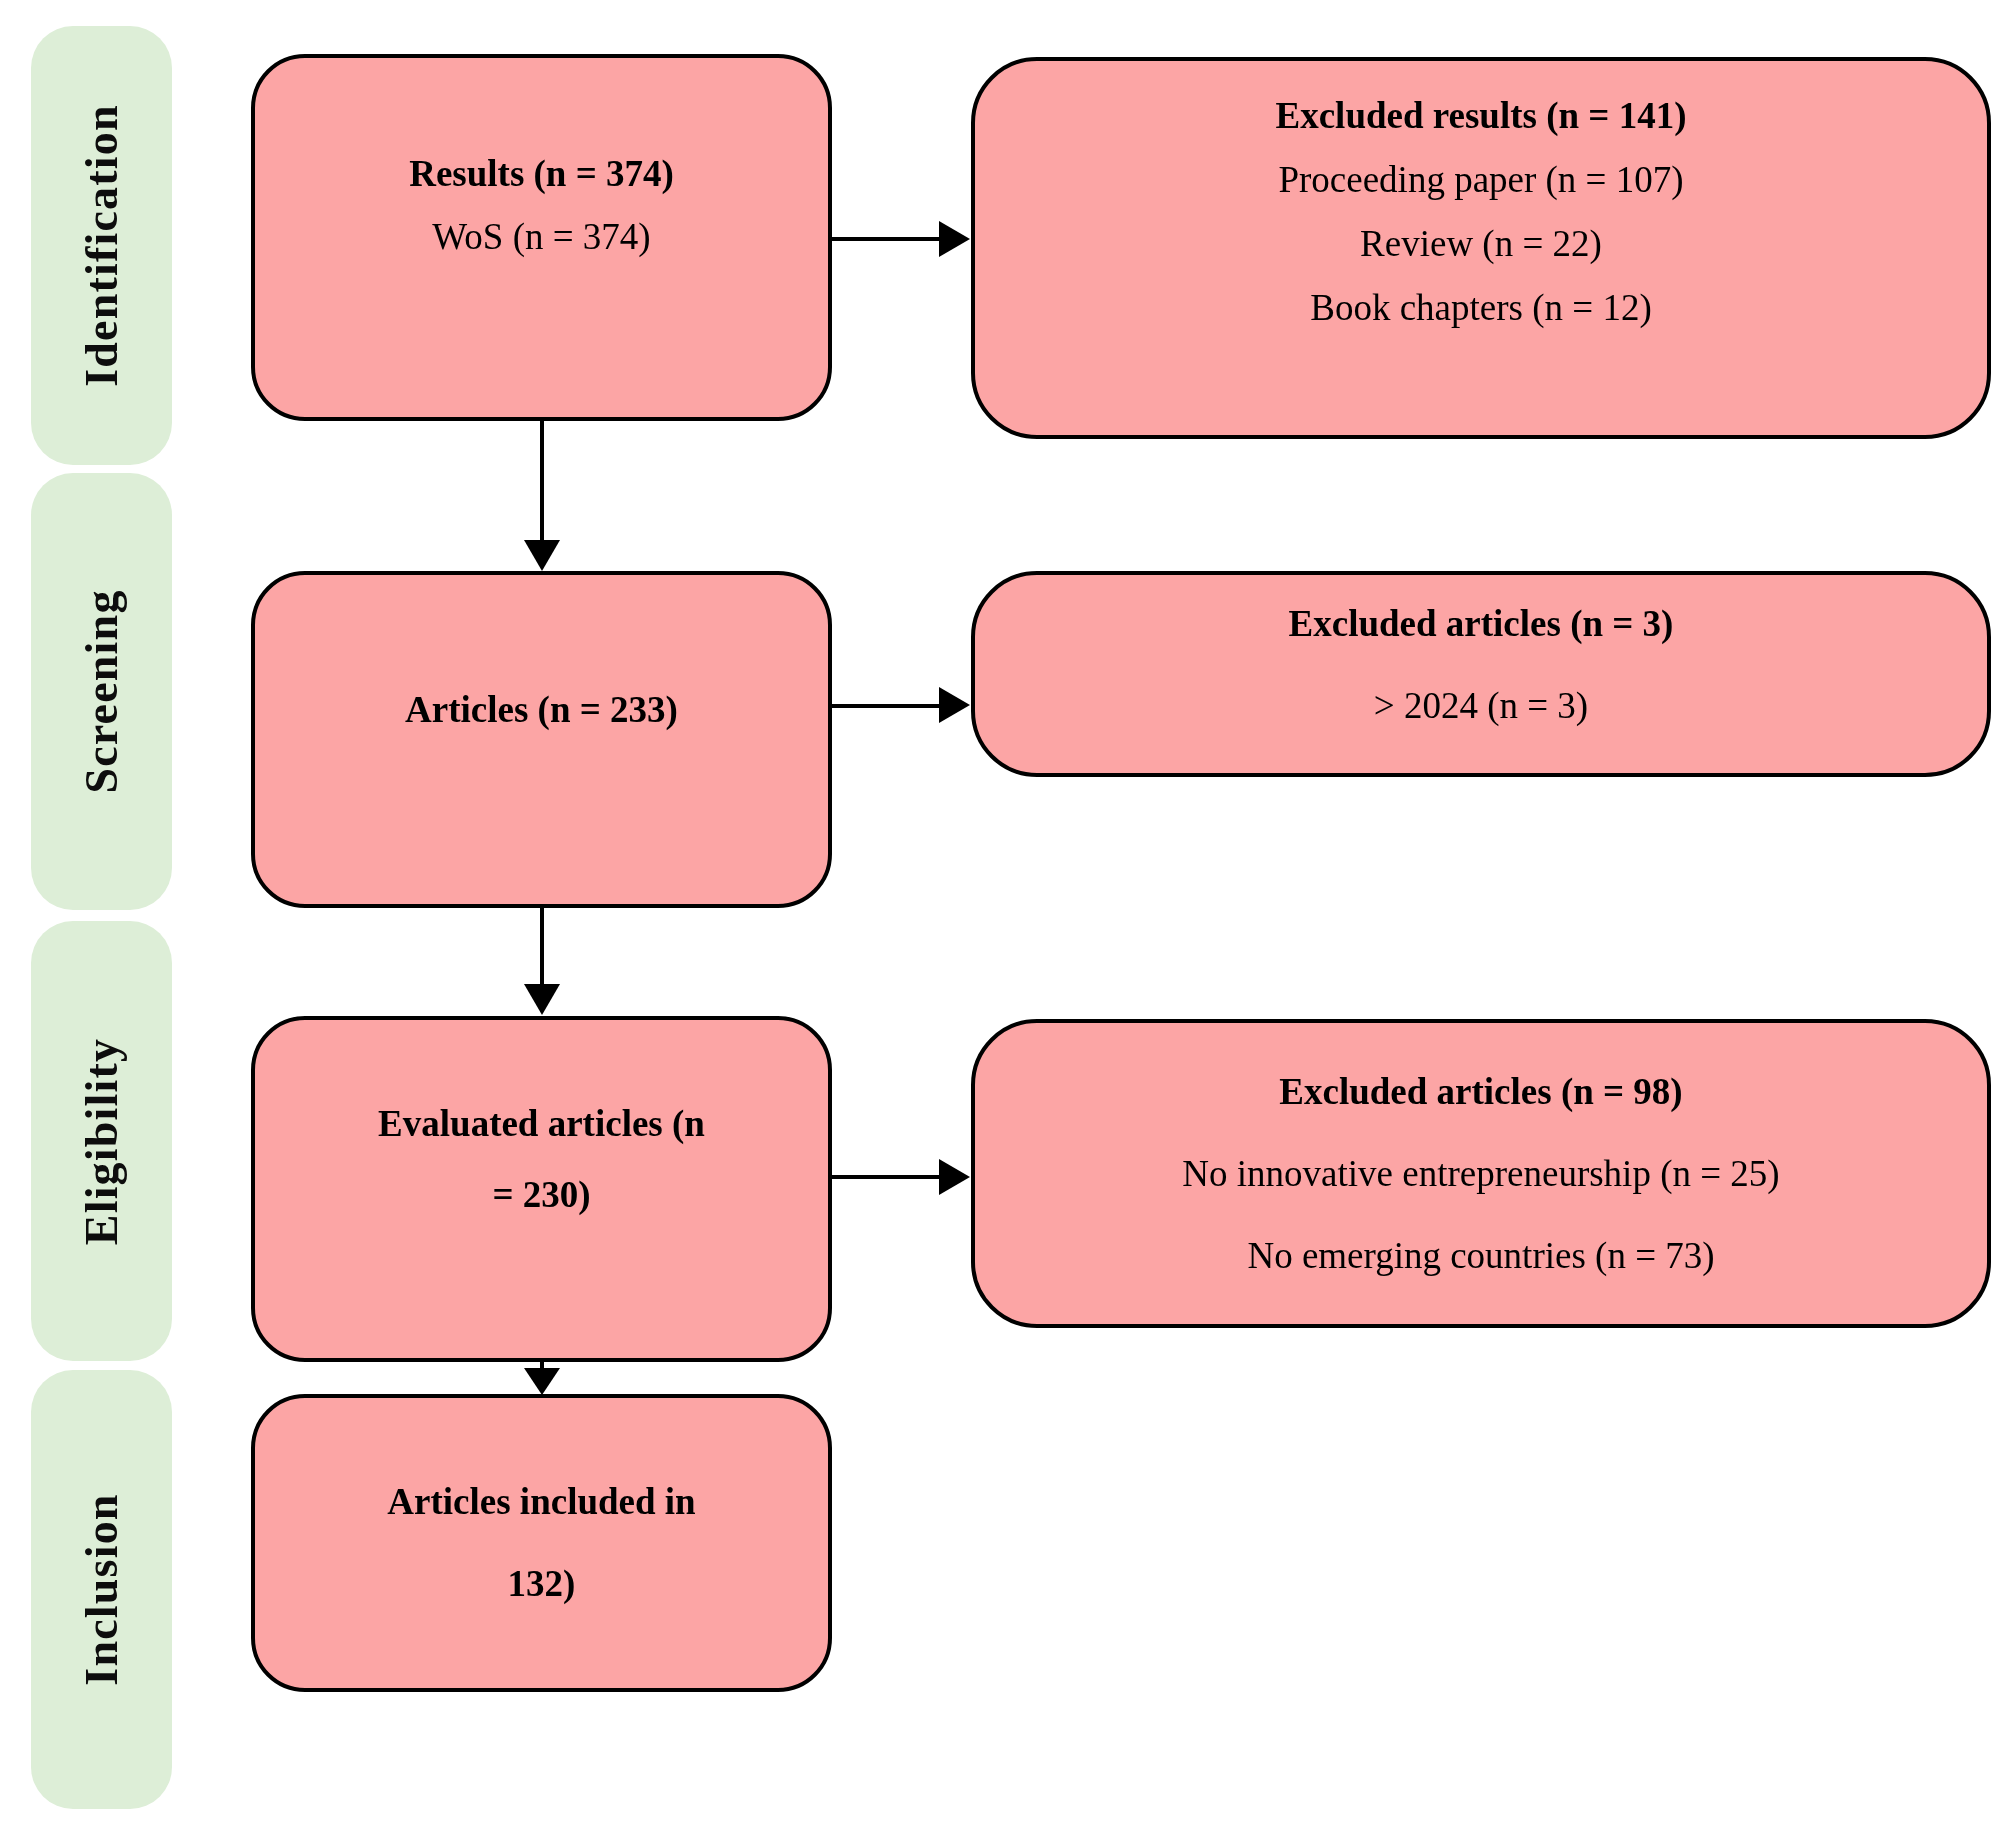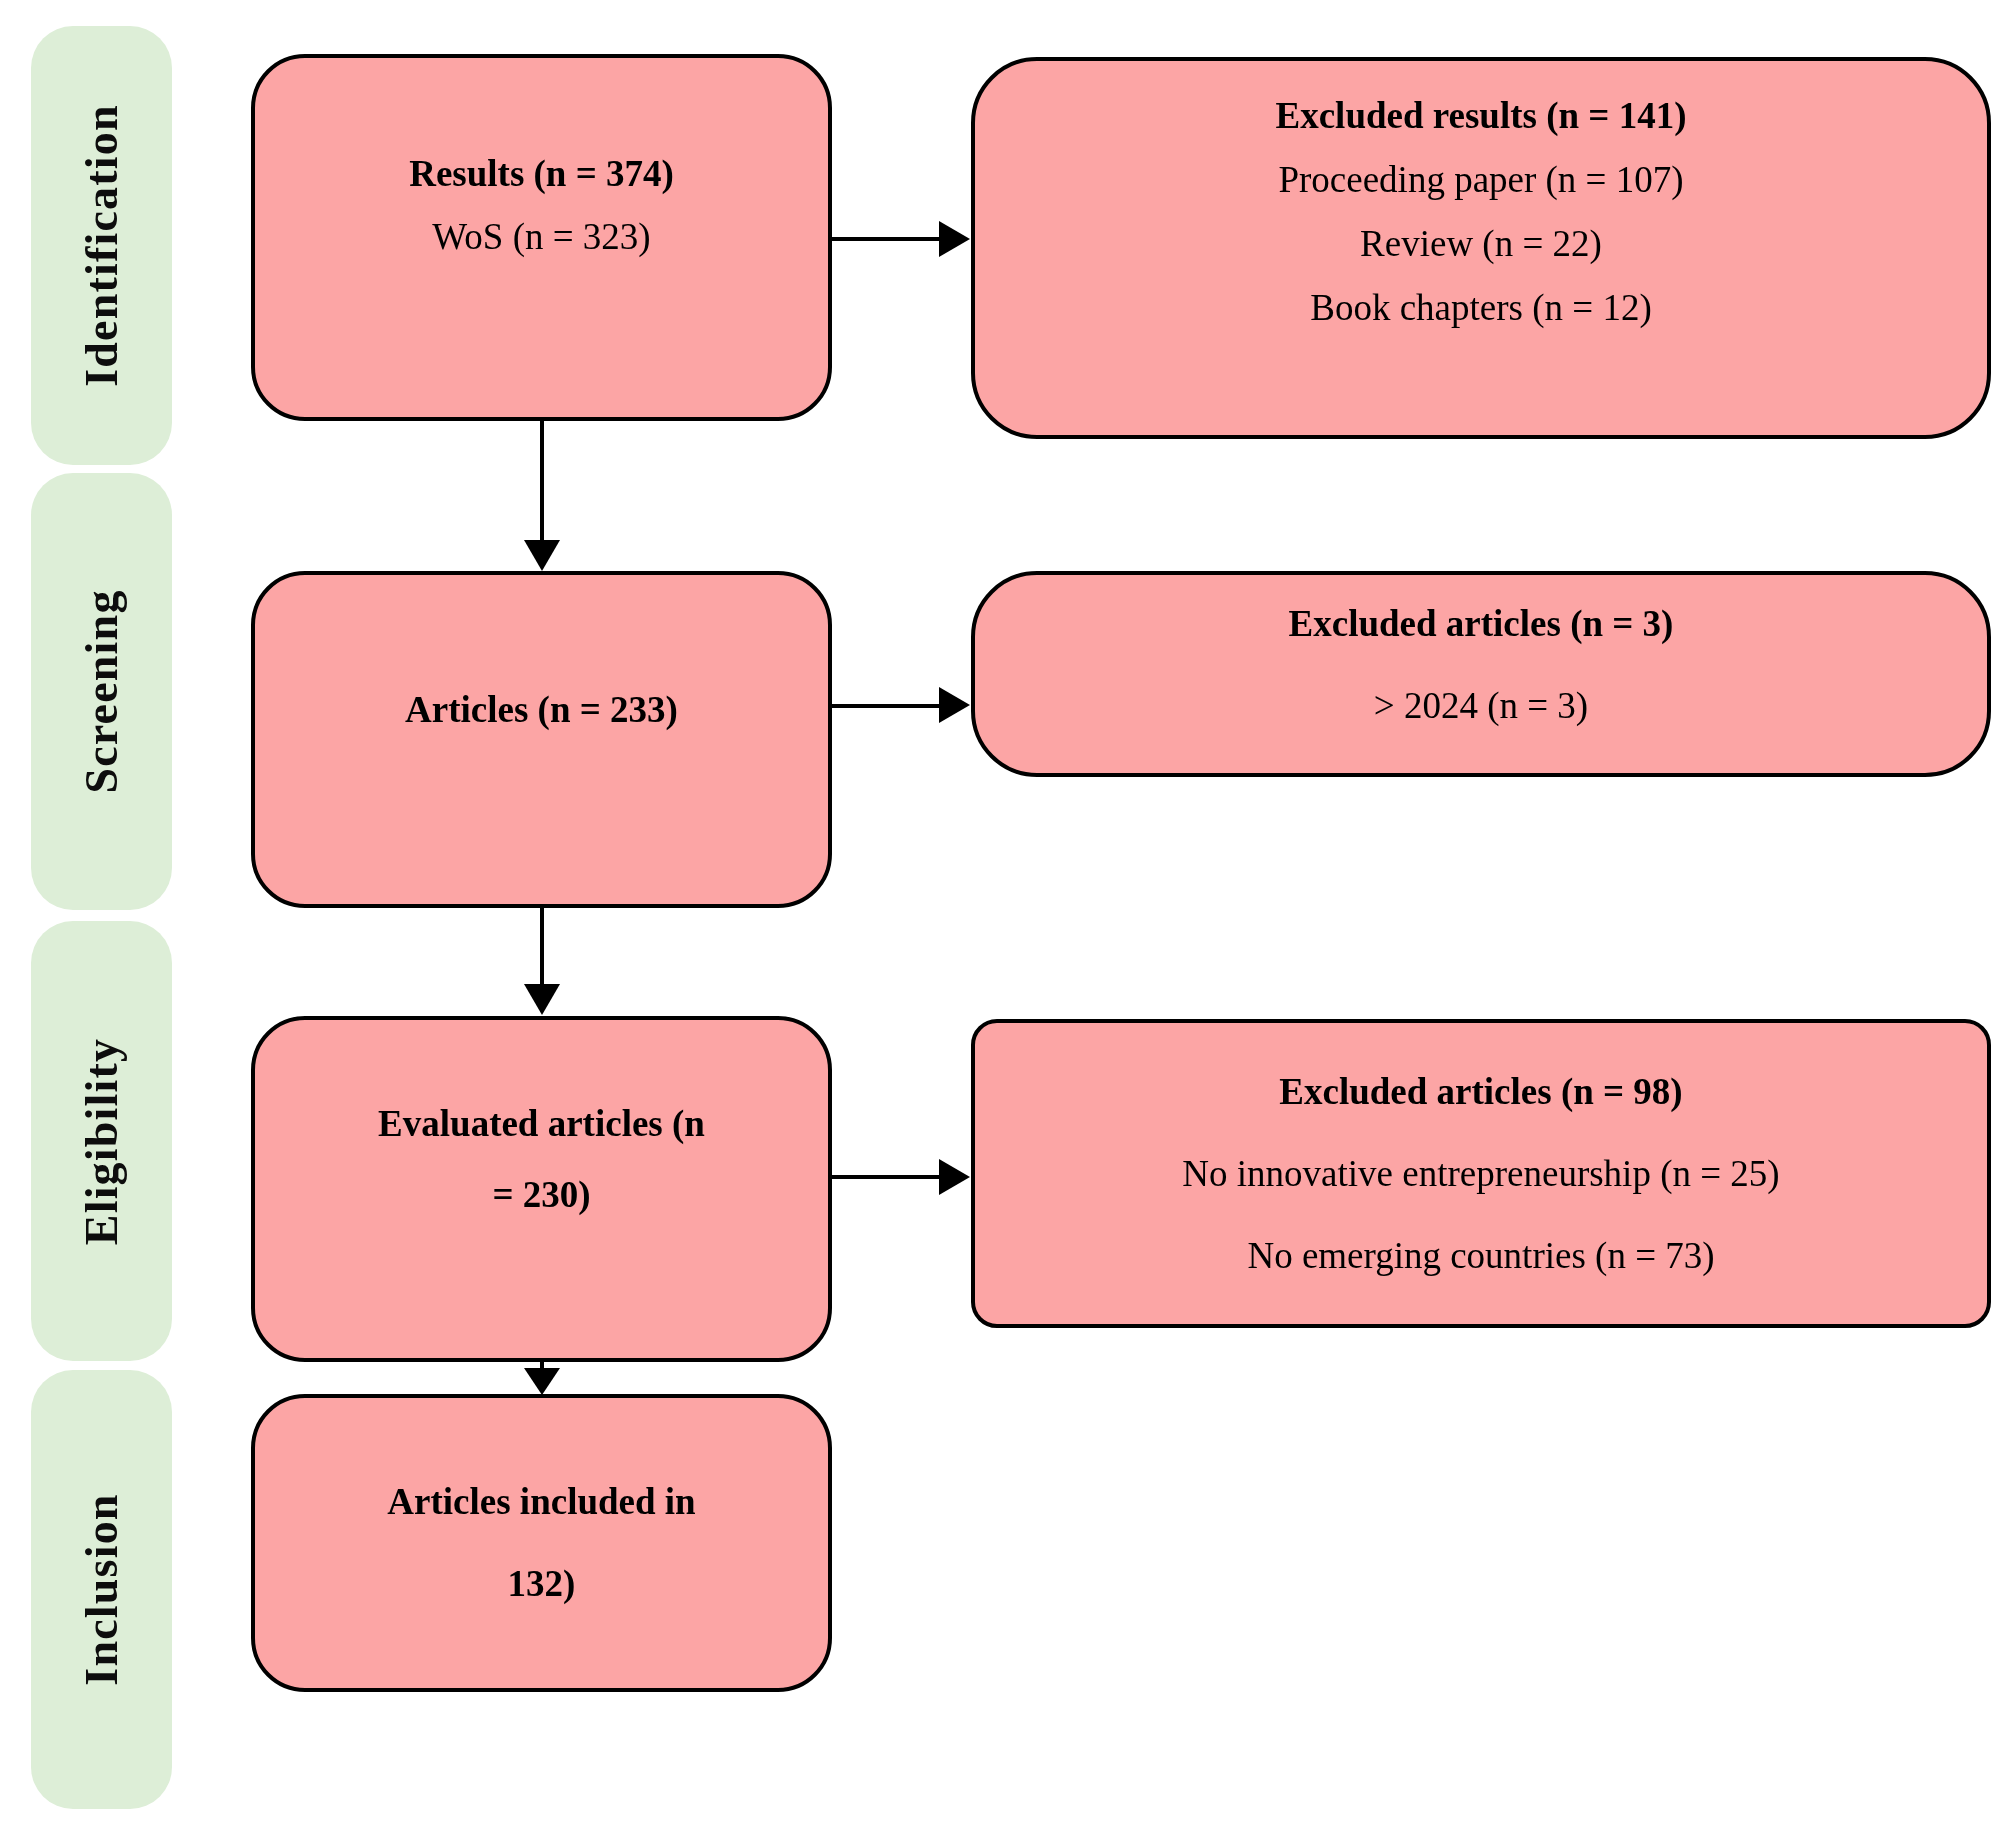--- a/index.html
+++ b/index.html
@@ -32,21 +32,21 @@
   .pbox{left:251px;width:581px;border-radius:54px;font-weight:bold;}
   .rbox{left:971px;width:1020px;border-radius:66px;}
   .rbox .title{font-weight:bold;}
   .box-m1{top:54px;height:367px;padding-bottom:66px;}
   .box-m1 .sub{font-weight:normal;}
   .box-m2{top:571px;height:337px;padding-bottom:60px;font-family:Liberation Serif, serif;}
   .box-m3{top:1016px;height:346px;line-height:71px;padding-bottom:60px;}
   .box-m4{top:1394px;height:298px;line-height:82px;}
   .box-r1{top:57px;height:382px;line-height:64px;padding-bottom:72px;}
   .box-r2{top:571px;height:206px;line-height:82px;padding-bottom:18px;}
-  .box-r3{top:1019px;height:309px;line-height:82px;border-radius:26px;}
+  .box-r3{top:1019px;height:309px;line-height:82px;}
   
   .stem{position:absolute;background:#000;}
   .head{position:absolute;width:0;height:0;}
   .head-down{border-left:18px solid transparent;border-right:18px solid transparent;border-top:31px solid #000;}
   .head-down-sm{border-left:18px solid transparent;border-right:18px solid transparent;border-top:27px solid #000;}
   .head-right{border-top:18px solid transparent;border-bottom:18px solid transparent;border-left:31px solid #000;}
 </style>
 </head>
 <body>
 
@@ -86,21 +86,21 @@
     <div class="stem" style="left:832px;top:704px;width:108px;height:4.2px;"></div>
     <div class="head head-right" style="left:939px;top:687px;"></div>
   </div>
   <div>
     <div class="stem" style="left:832px;top:1175px;width:108px;height:4.2px;"></div>
     <div class="head head-right" style="left:939px;top:1159px;"></div>
   </div>
 
   <div class="fbox pbox box-m1">
     <div class="line">Results (n = 374)</div>
-    <div class="line sub">WoS (n = 323)</div>
+    <div class="line sub">WoS (n = 374)</div>
   </div>
   <div class="fbox pbox box-m2">
     <div class="line">Articles (n = 233)</div>
   </div>
   <div class="fbox pbox box-m3">
     <div class="line">Evaluated articles (n</div>
     <div class="line">= 230)</div>
   </div>
   <div class="fbox pbox box-m4">
     <div class="line">Articles included in</div>

